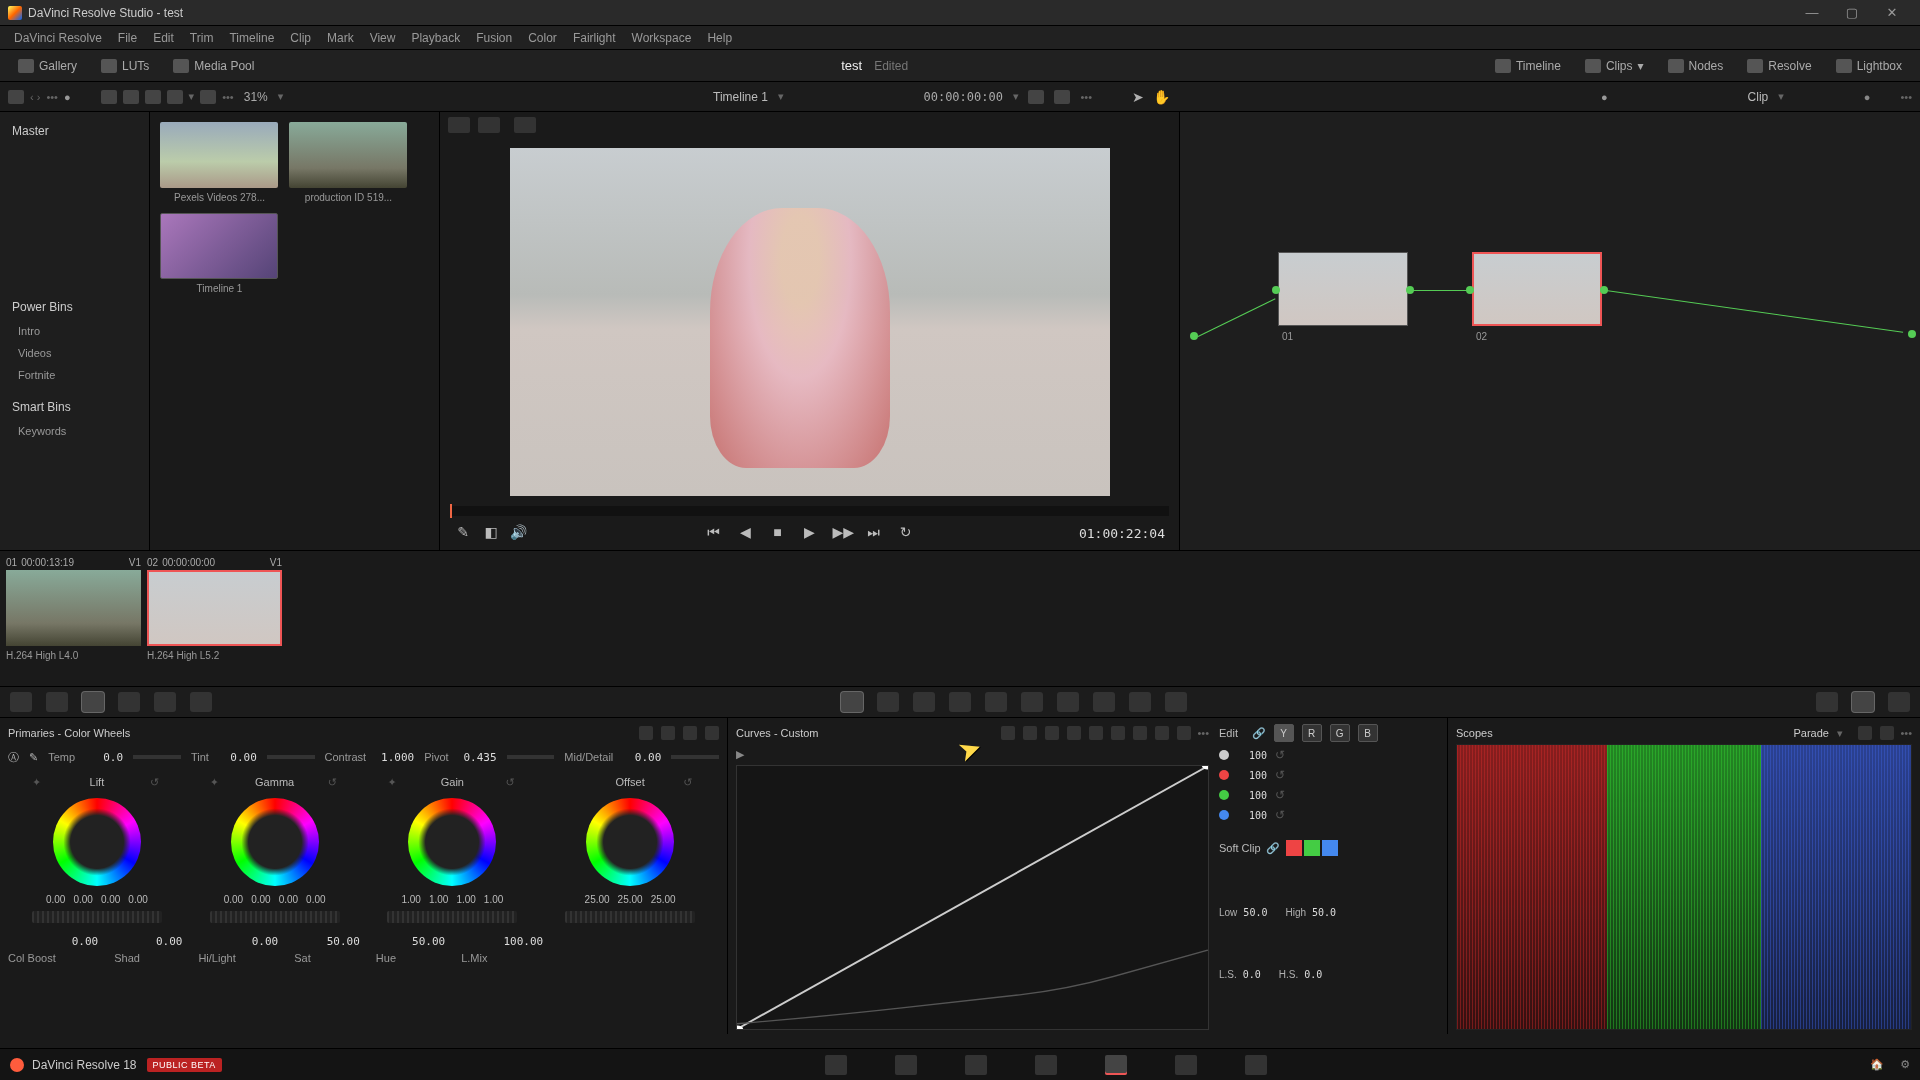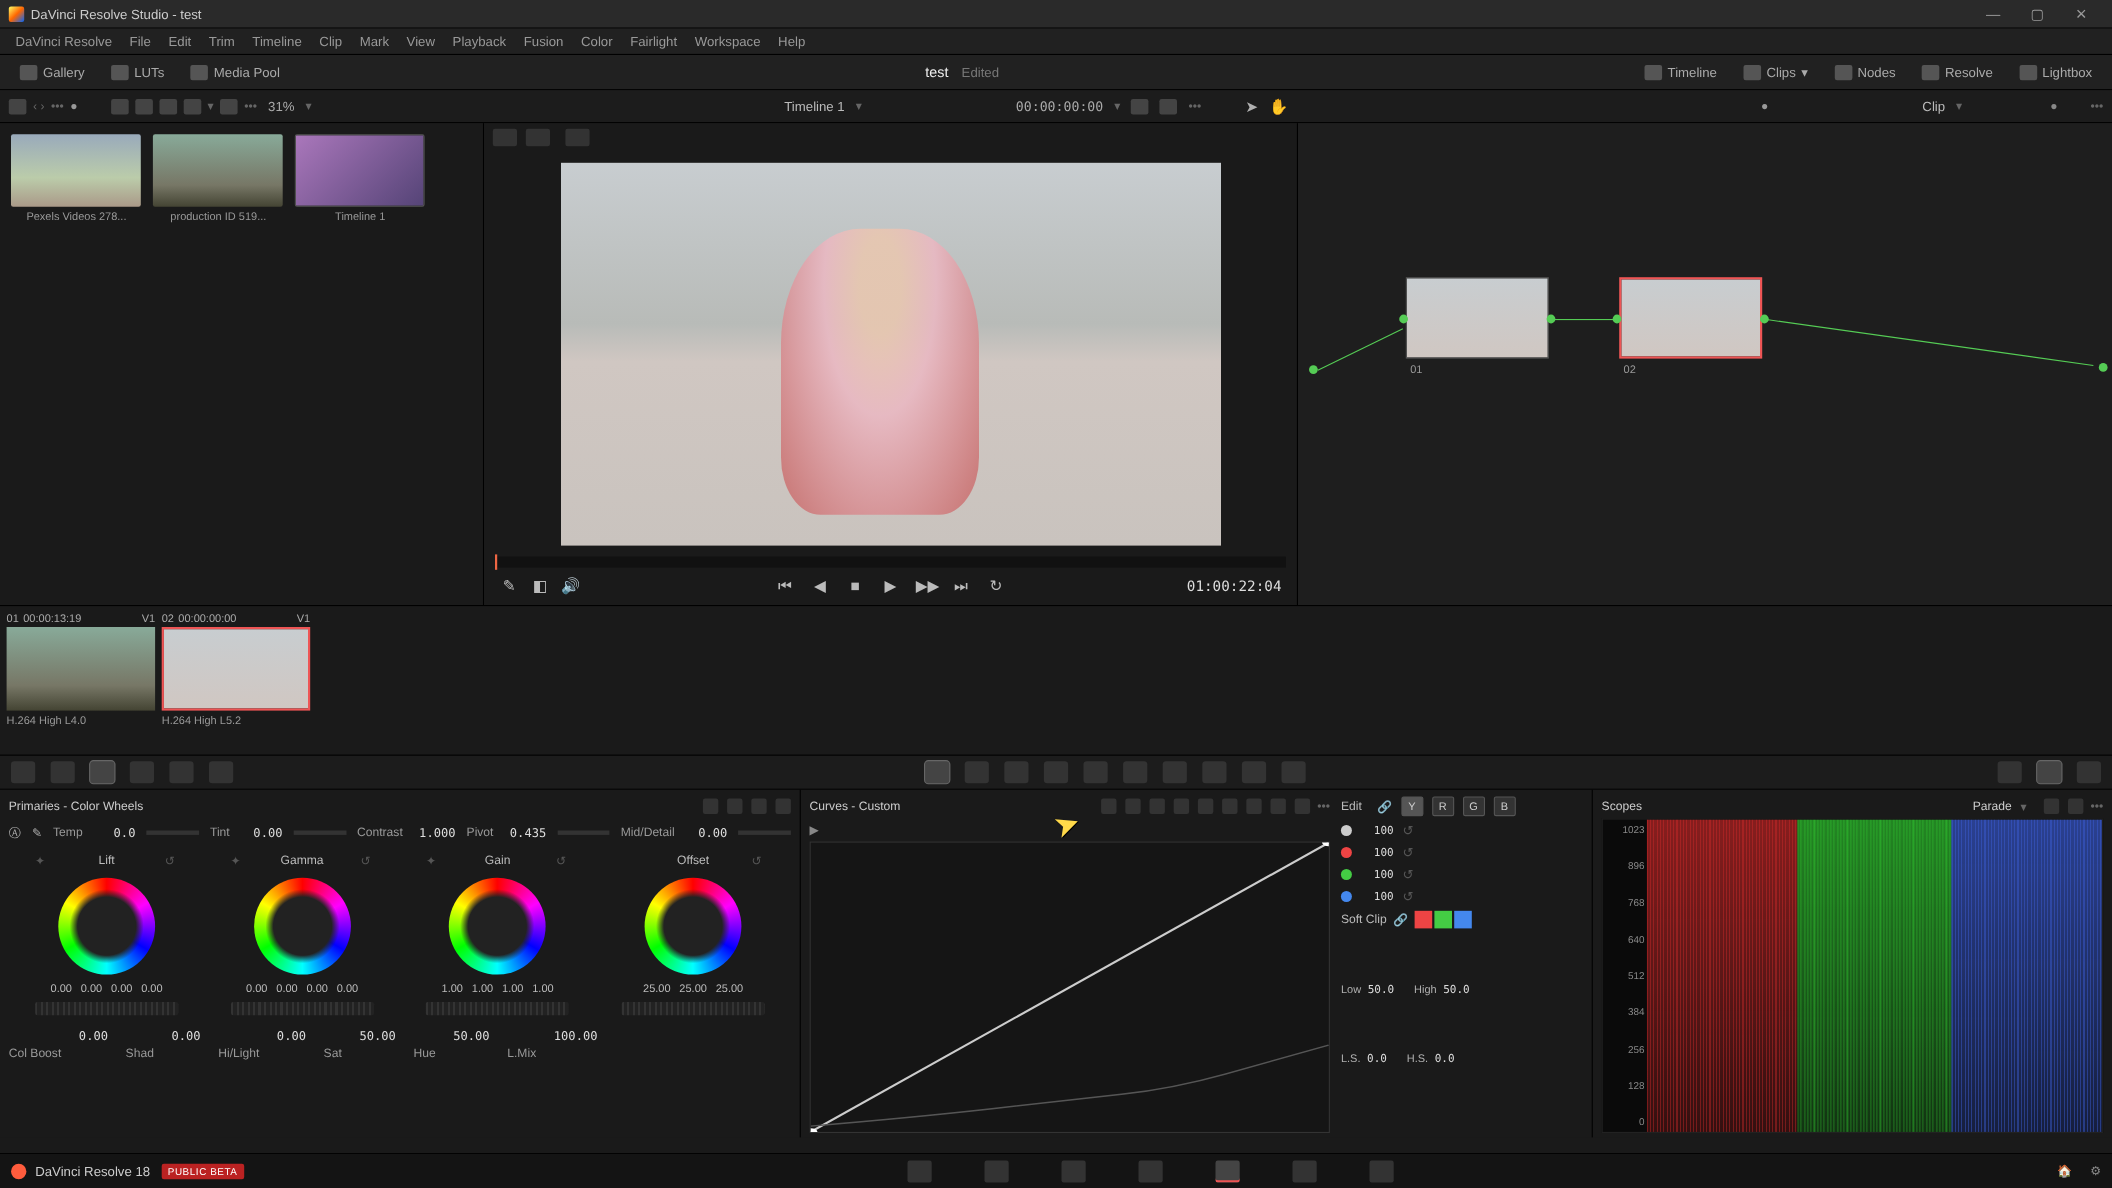--- a/index.html
+++ b/index.html
@@ -121,21 +121,21 @@
 .curve-area .diag { position: absolute; left: 0; bottom: 0; width: 100%; height: 100%; }
 .curve-side { width: 220px; display: flex; flex-direction: column; gap: 6px; padding-top: 2px; }
 .ch-row { display: flex; align-items: center; gap: 8px; }
 .ch-row .chbtn { width: 20px; height: 18px; background: #333; border: 1px solid #555; display: flex; align-items: center; justify-content: center; font-size: 10px; color: #ccc; border-radius: 2px; }
 .ch-row .chbtn.on { background: #555; }
 .int-row { display: flex; align-items: center; gap: 8px; font-size: 10px; }
 .int-row .dot { width: 10px; height: 10px; border-radius: 50%; }
 .int-row .dot.w { background: #ccc; } .int-row .dot.r { background: #e44; } .int-row .dot.g { background: #4c4; } .int-row .dot.b { background: #48e; }
 .int-row .ival { color: #ddd; font-family: monospace; width: 30px; text-align: right; }
 .int-row .reset { color: #555; font-size: 12px; }
-.sc-hdr { font-size: 11px; color: #bbb; margin-top: 0; display: flex; align-items: center; gap: 6px; }
+.sc-hdr { font-size: 11px; color: #bbb; margin-top: 12px; display: flex; align-items: center; gap: 6px; }
 .sc-rgb { display: flex; gap: 2px; }
 .sc-rgb .sq { width: 16px; height: 16px; }
 .sc-rgb .sq.r{background:#e44;} .sc-rgb .sq.g{background:#4c4;} .sc-rgb .sq.b{background:#48e;}
 .sc-row { display: flex; gap: 18px; }
 .sc-grp { display: flex; gap: 6px; align-items: flex-start; font-size: 10px; margin-top: 45px; }
 .sc-grp .sv { color: #ddd; font-family: monospace; }
 
 
 .scopes { flex: 1; display: flex; flex-direction: column; padding: 4px 8px; }
 .scope-body { flex: 1; display: flex; background: #0a0a0a; border: 1px solid #222; }
@@ -263,20 +263,30 @@
   <span class="clip-label">Clip</span>
     <span style="color:#666">▾</span>
   <div style="width:60px"></div>
   <span style="color:#888">●</span>
   <span style="color:#666;margin-left:20px">•••</span>
 </div>
 
 <div class="main-row">
 
   <div class="pool">
+    <div class="pool-tree">
+      <div class="hdr">Master</div>
+      <div style="height:150px"></div>
+      <div class="hdr">Power Bins</div>
+      <div class="item">Intro</div>
+      <div class="item">Videos</div>
+      <div class="item">Fortnite</div>
+      <div class="hdr" style="margin-top:8px">Smart Bins</div>
+      <div class="item">Keywords</div>
+    </div>
     <div class="pool-thumbs">
       <div class="thumb">
           <div class="img"></div>
           <div class="lbl">Pexels Videos 278...</div>
         </div>
       <div class="thumb">
           <div class="img t2"></div>
           <div class="lbl">production ID 519...</div>
         </div>
       <div class="thumb">
@@ -585,31 +595,20 @@
     <div class="panel-hdr">
       <span>Scopes</span>
       <div class="phflex"></div>
       <span>Parade</span>
         <span style="color:#666;margin:0 8px">▾</span>
       <div class="phico"></div>
       <div class="phico"></div>
       <span style="color:#666;margin-left:6px">•••</span>
     </div>
     <div class="scope-body">
-      <div class="scope-scale">
-        <span>1023</span>
-          <span>896</span>
-          <span>768</span>
-          <span>640</span>
-          <span>512</span>
-          <span>384</span>
-          <span>256</span>
-          <span>128</span>
-          <span>0</span>
-      </div>
       <div class="scope-img">
         <div class="trace tr-r"></div>
           <div class="trace tr-g"></div>
           <div class="trace tr-b"></div>
       </div>
     </div>
   </div>
 </div>
 
 <div class="cursor">➤</div>

